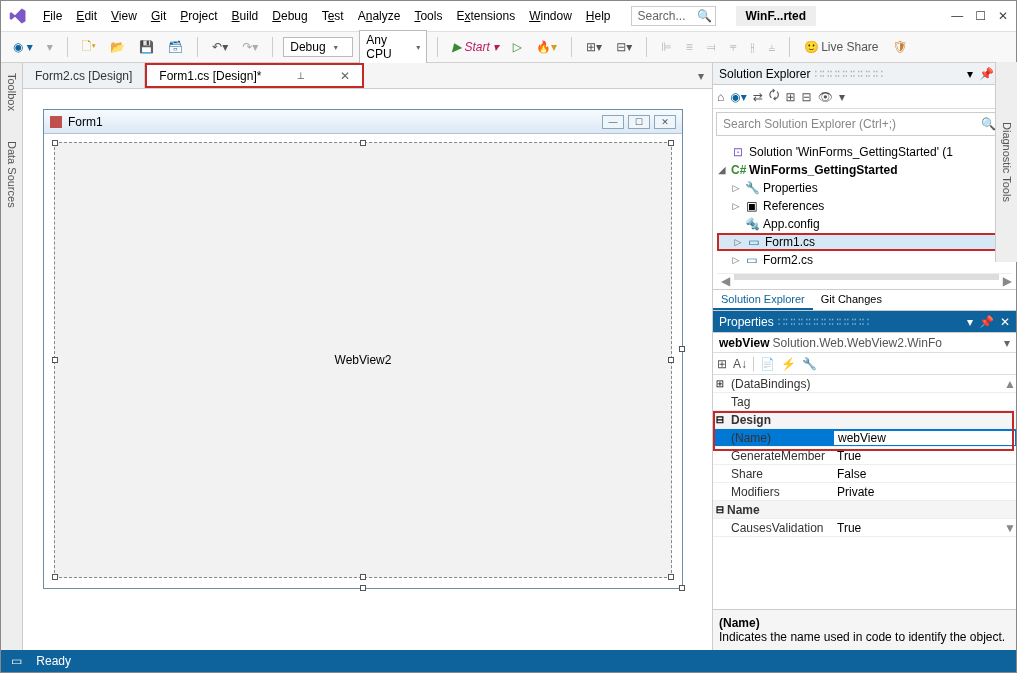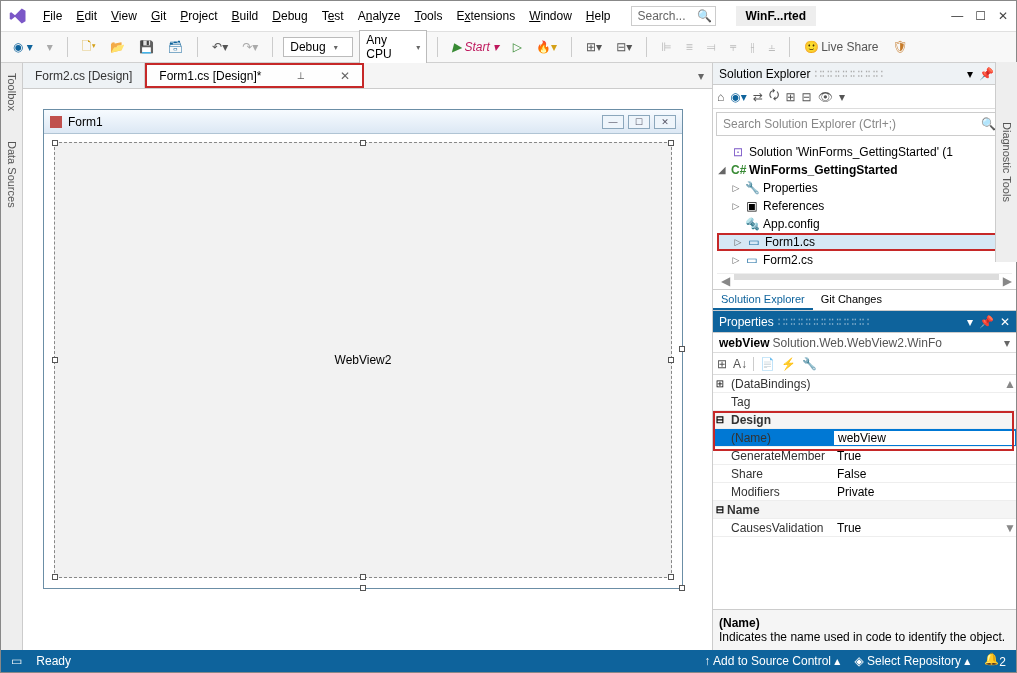--- a/index.html
+++ b/index.html
@@ -333,18 +333,13 @@
   </div>
 
   <div class="right-vtabs">
     <span>Diagnostic Tools</span>
   </div>
 </div>
 
 <div class="statusbar">
   <span>▭</span>
   <span>Ready</span>
-  <div class="r">
-    <span>↑ <span>Add to Source Control</span> ▴</span>
-    <span>◈ <span>Select Repository</span> ▴</span>
-    <span>🔔<sub>2</sub></span>
-  </div>
 </div>
 
 </body></html>

